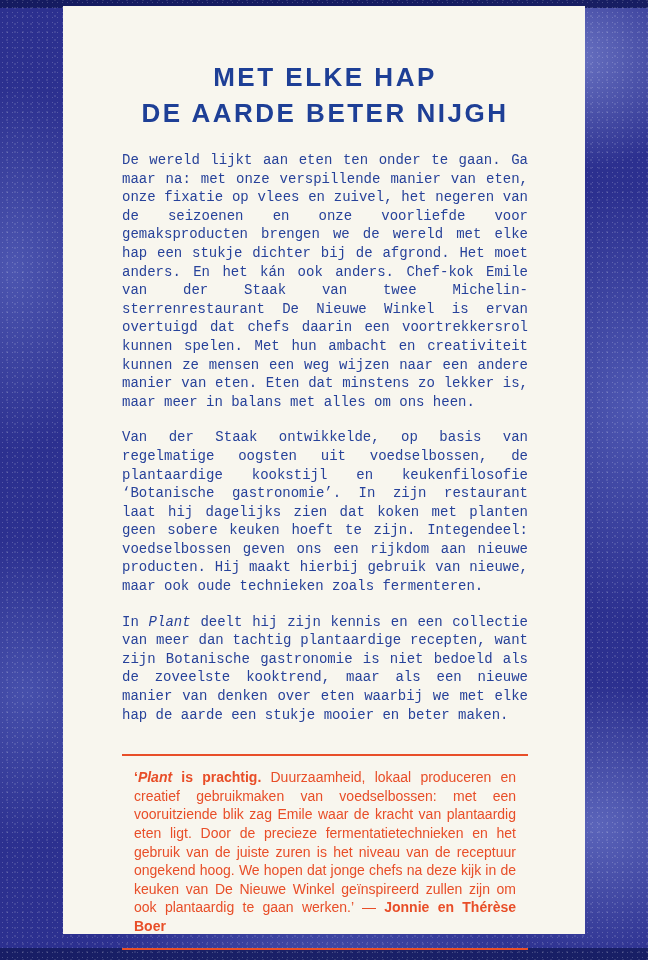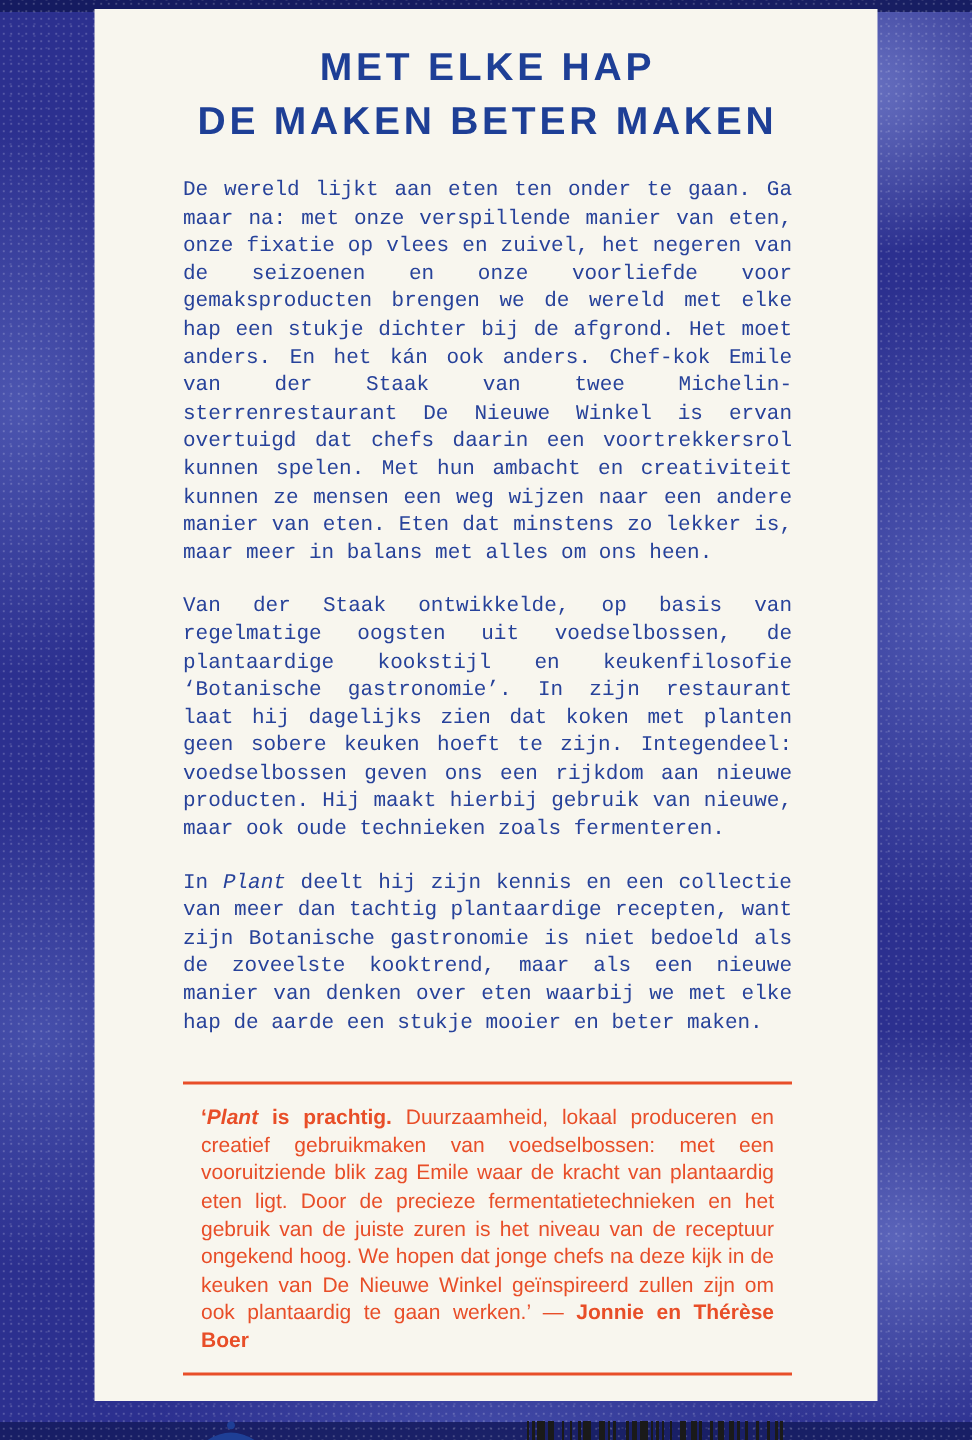--- a/index.html
+++ b/index.html
@@ -29,21 +29,21 @@
     background-position:0 0, 3px 4px;
   }
   .band-top{position:absolute;left:0;top:0;width:100%;height:8px;background:#141a5c;opacity:.92;}
   .band-bottom{position:absolute;left:0;bottom:0;width:100%;height:12px;background:#171d62;opacity:.92;}
 
   
   .panel{
     position:absolute;left:63px;top:6px;width:522px;height:928px;
     background:#f8f6ee;
   }
-  .content{position:absolute;inset:0;padding:20px 57px 0 59px;box-sizing:border-box;}
+  .content{position:absolute;inset:0;padding:53px 57px 0 59px;box-sizing:border-box;}
 
   h1.title{
     margin:0 0 20px 0;text-align:center;color:#1e3f96;
     font-size:26px;line-height:36px;font-weight:700;letter-spacing:2.5px;
   }
   h1.title .tl{display:block;}
 
   p.body-p{
     margin:0 0 17px 0;color:#27429a;
     font-size:14px;line-height:18.6px;text-align:justify;font-family:Liberation Mono, monospace;
@@ -84,21 +84,21 @@
 <div class="bg">
   <div class="band-top"></div>
   <div class="band-bottom"></div>
 </div>
 
 <div class="panel">
   <div class="content">
 
     <h1 class="title">
       <span class="tl">MET ELKE HAP</span>
-      <span class="tl">DE MAKEN BETER MAKEN</span>
+      <span class="tl">DE AARDE BETER NIJGH</span>
     </h1>
 
     <p class="body-p">De wereld lijkt aan eten ten onder te gaan. Ga maar na: met onze verspillende manier van eten, onze fixatie op vlees en zuivel, het negeren van de seizoenen en onze voorliefde voor gemaksproducten brengen we de wereld met elke hap een stukje dichter bij de afgrond. Het moet anders. En het kán ook anders. Chef-kok Emile van der Staak van twee Michelin-sterrenrestaurant De Nieuwe Winkel is ervan overtuigd dat chefs daarin een voortrekkersrol kunnen spelen. Met hun ambacht en creativiteit kunnen ze mensen een weg wijzen naar een andere manier van eten. Eten dat minstens zo lekker is, maar meer in balans met alles om ons heen.</p>
 
     <p class="body-p">Van der Staak ontwikkelde, op basis van regelmatige oogsten uit voedselbossen, de plantaardige kookstijl en keukenfilosofie ‘Botanische gastronomie’. In zijn restaurant laat hij dagelijks zien dat koken met planten geen sobere keuken hoeft te zijn. Integendeel: voedselbossen geven ons een rijkdom aan nieuwe producten. Hij maakt hierbij gebruik van nieuwe, maar ook oude technieken zoals fermenteren.</p>
 
     <p class="body-p"><span>In </span><em>Plant</em><span> deelt hij zijn kennis en een collectie van meer dan tachtig plantaardige recepten, want zijn Botanische gastronomie is niet bedoeld als de zoveelste kooktrend, maar als een nieuwe manier van denken over eten waarbij we met elke hap de aarde een stukje mooier en beter maken.</span></p>
 
     <hr class="rule">
 

